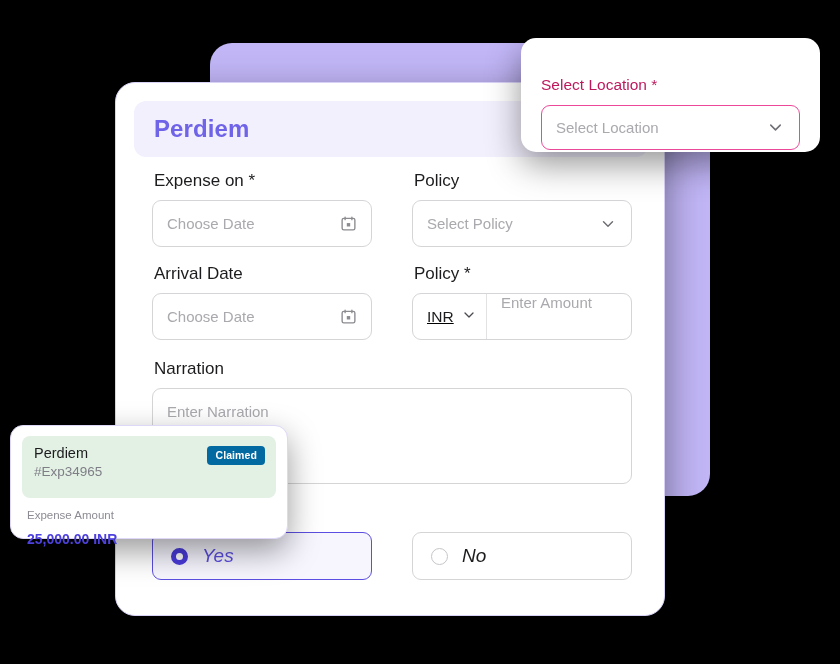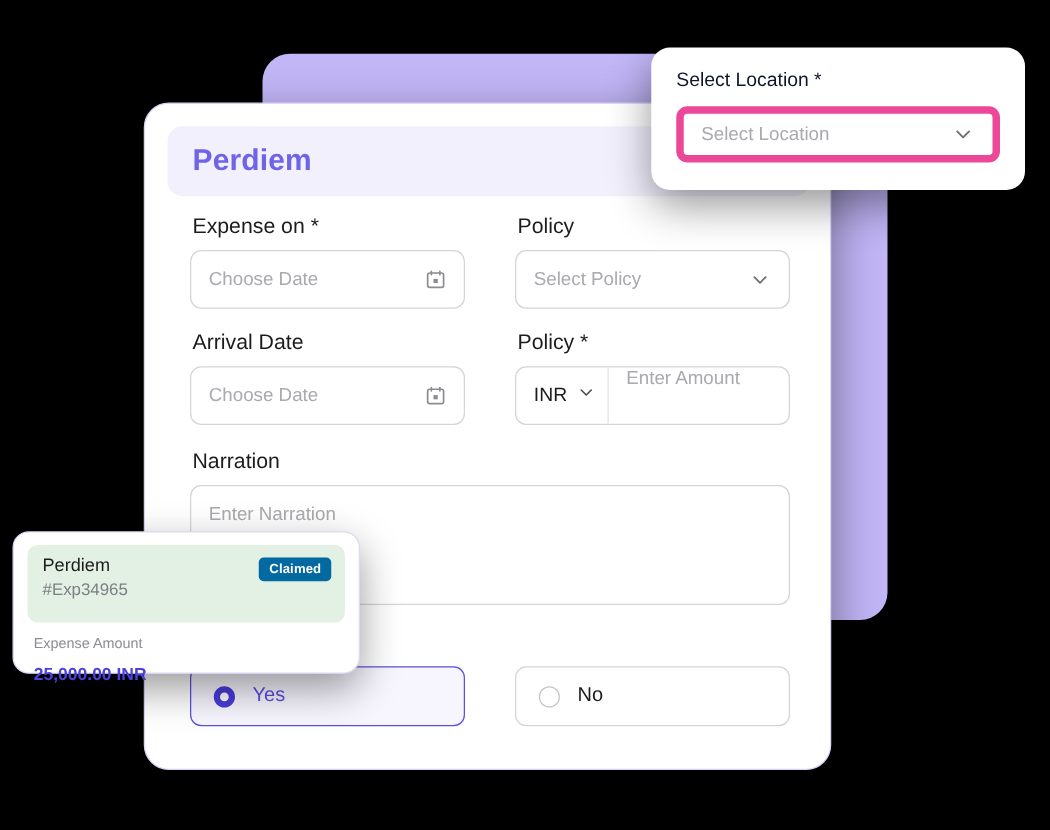--- a/index.html
+++ b/index.html
@@ -96,20 +96,21 @@
   }
 
   
   .control.split { padding: 0; overflow: hidden; }
   .currency-part {
     width: 74px; height: 100%;
     display: flex; align-items: center;
     gap: 7px;
     padding-left: 14px;
     border-right: 1px solid #e2e2e5;
+    text-decoration: underline;
   }
   .currency-code {
     font-size: 15.5px;
     color: #1c1c1e;
     font-weight: 400;
   }
   .amount-part {
     flex: 1; height: 100%;
     display: flex; 
     padding-left: 14px;
@@ -145,47 +146,48 @@
   .radio-mark {
     width: 17px; height: 17px;
     border-radius: 50%;
     border: 1.5px solid #c6c6ca;
     flex: 0 0 auto;
   }
   .radio-option.selected .radio-mark {
     border: 5px solid #4a3cdb;
     background: #ffffff;
   }
-  .radio-label { font-size: 16px; color: #1c1c1e; }
+  .radio-label { font-size: 19px; color: #1c1c1e; font-style: italic; }
   .radio-option.selected .radio-label { color: #5b4ee0; }
 
   .inline-label {
     display: flex; align-items: center;
     gap: 7px;
     font-size: 15.5px; color: #1c1c1e;
     margin-left: 2px;
   }
 
   
   .location-card {
     position: absolute;
     left: 521px; top: 38px;
     width: 299px; height: 114px;
     background: #ffffff;
     border-radius: 15px;
     box-shadow: 0 12px 34px rgba(0,0,0,0.42);
     padding: 18px 20px 0 20px;
   }
   .location-label {
-    font-size: 15.5px; color: #0f172a;
+    font-size: 15.5px; color: #be185d;
     margin-bottom: 11px;
+    margin-top: 20px;
   }
   .location-control {
     height: 45px;
-    border: 6px solid #ec4899;
+    border: 1px solid #ec4899;
     border-radius: 9px;
     display: flex; align-items: center;
     padding: 0 14px;
   }
 
   
   .expense-card {
     position: absolute;
     left: 10px; top: 425px;
     width: 278px; height: 114px;

